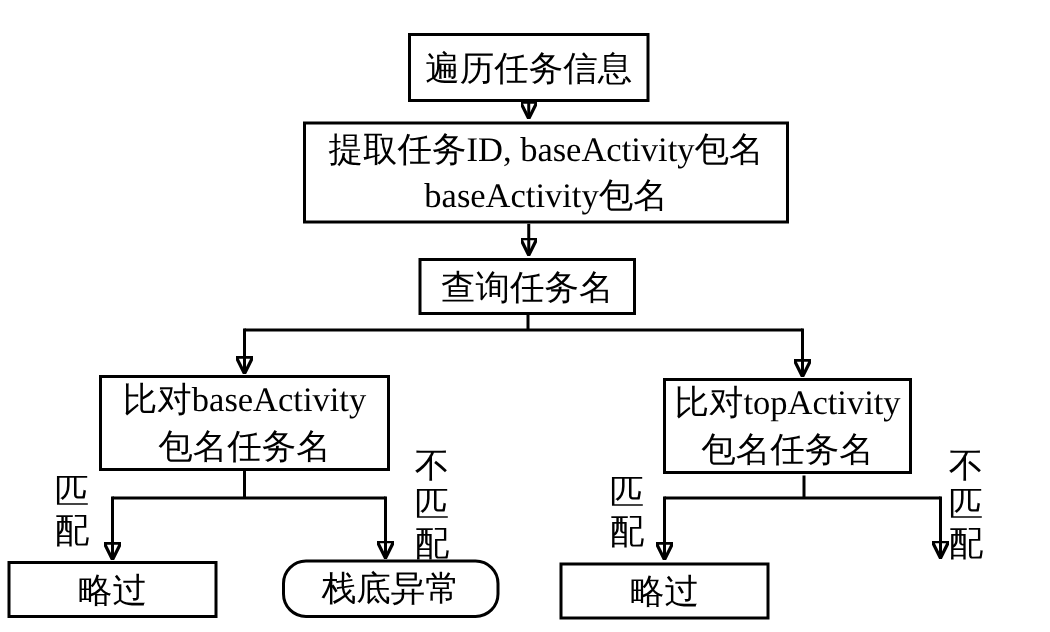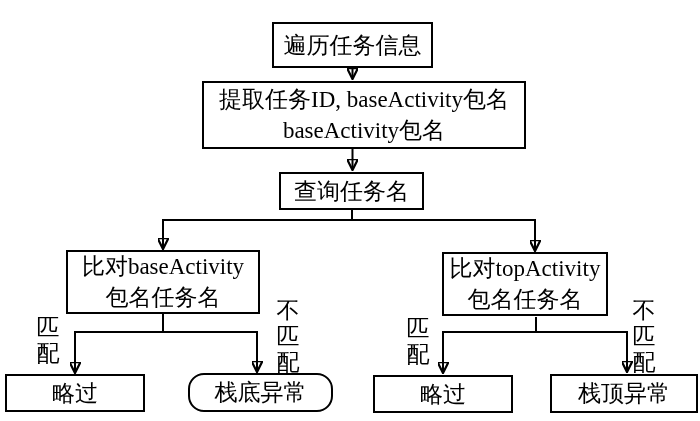--- a/index.html
+++ b/index.html
@@ -105,23 +105,20 @@
   </div>
 
   <div class="node" style="left:188px; top:373px; width:145px; height:39px;border-radius:16px;">
     <span>栈底异常</span>
   </div>
 
   <div class="node" style="left:373px; top:375px; width:140px; height:38px;">
     <span>略过</span>
   </div>
 
-  <div class="node" style="left:550px; top:374px; width:148px; height:39px;">
-    <span>栈顶异常</span>
-  </div>
 
   <div class="edge-label" style="left:32px; top:315px; width:32px;">匹
 配</div>
 
   <div class="edge-label" style="left:270px; top:298px; width:36px;">不
 匹
 配</div>
 
   <div class="edge-label" style="left:402px; top:316px; width:32px;">匹
 配</div>

